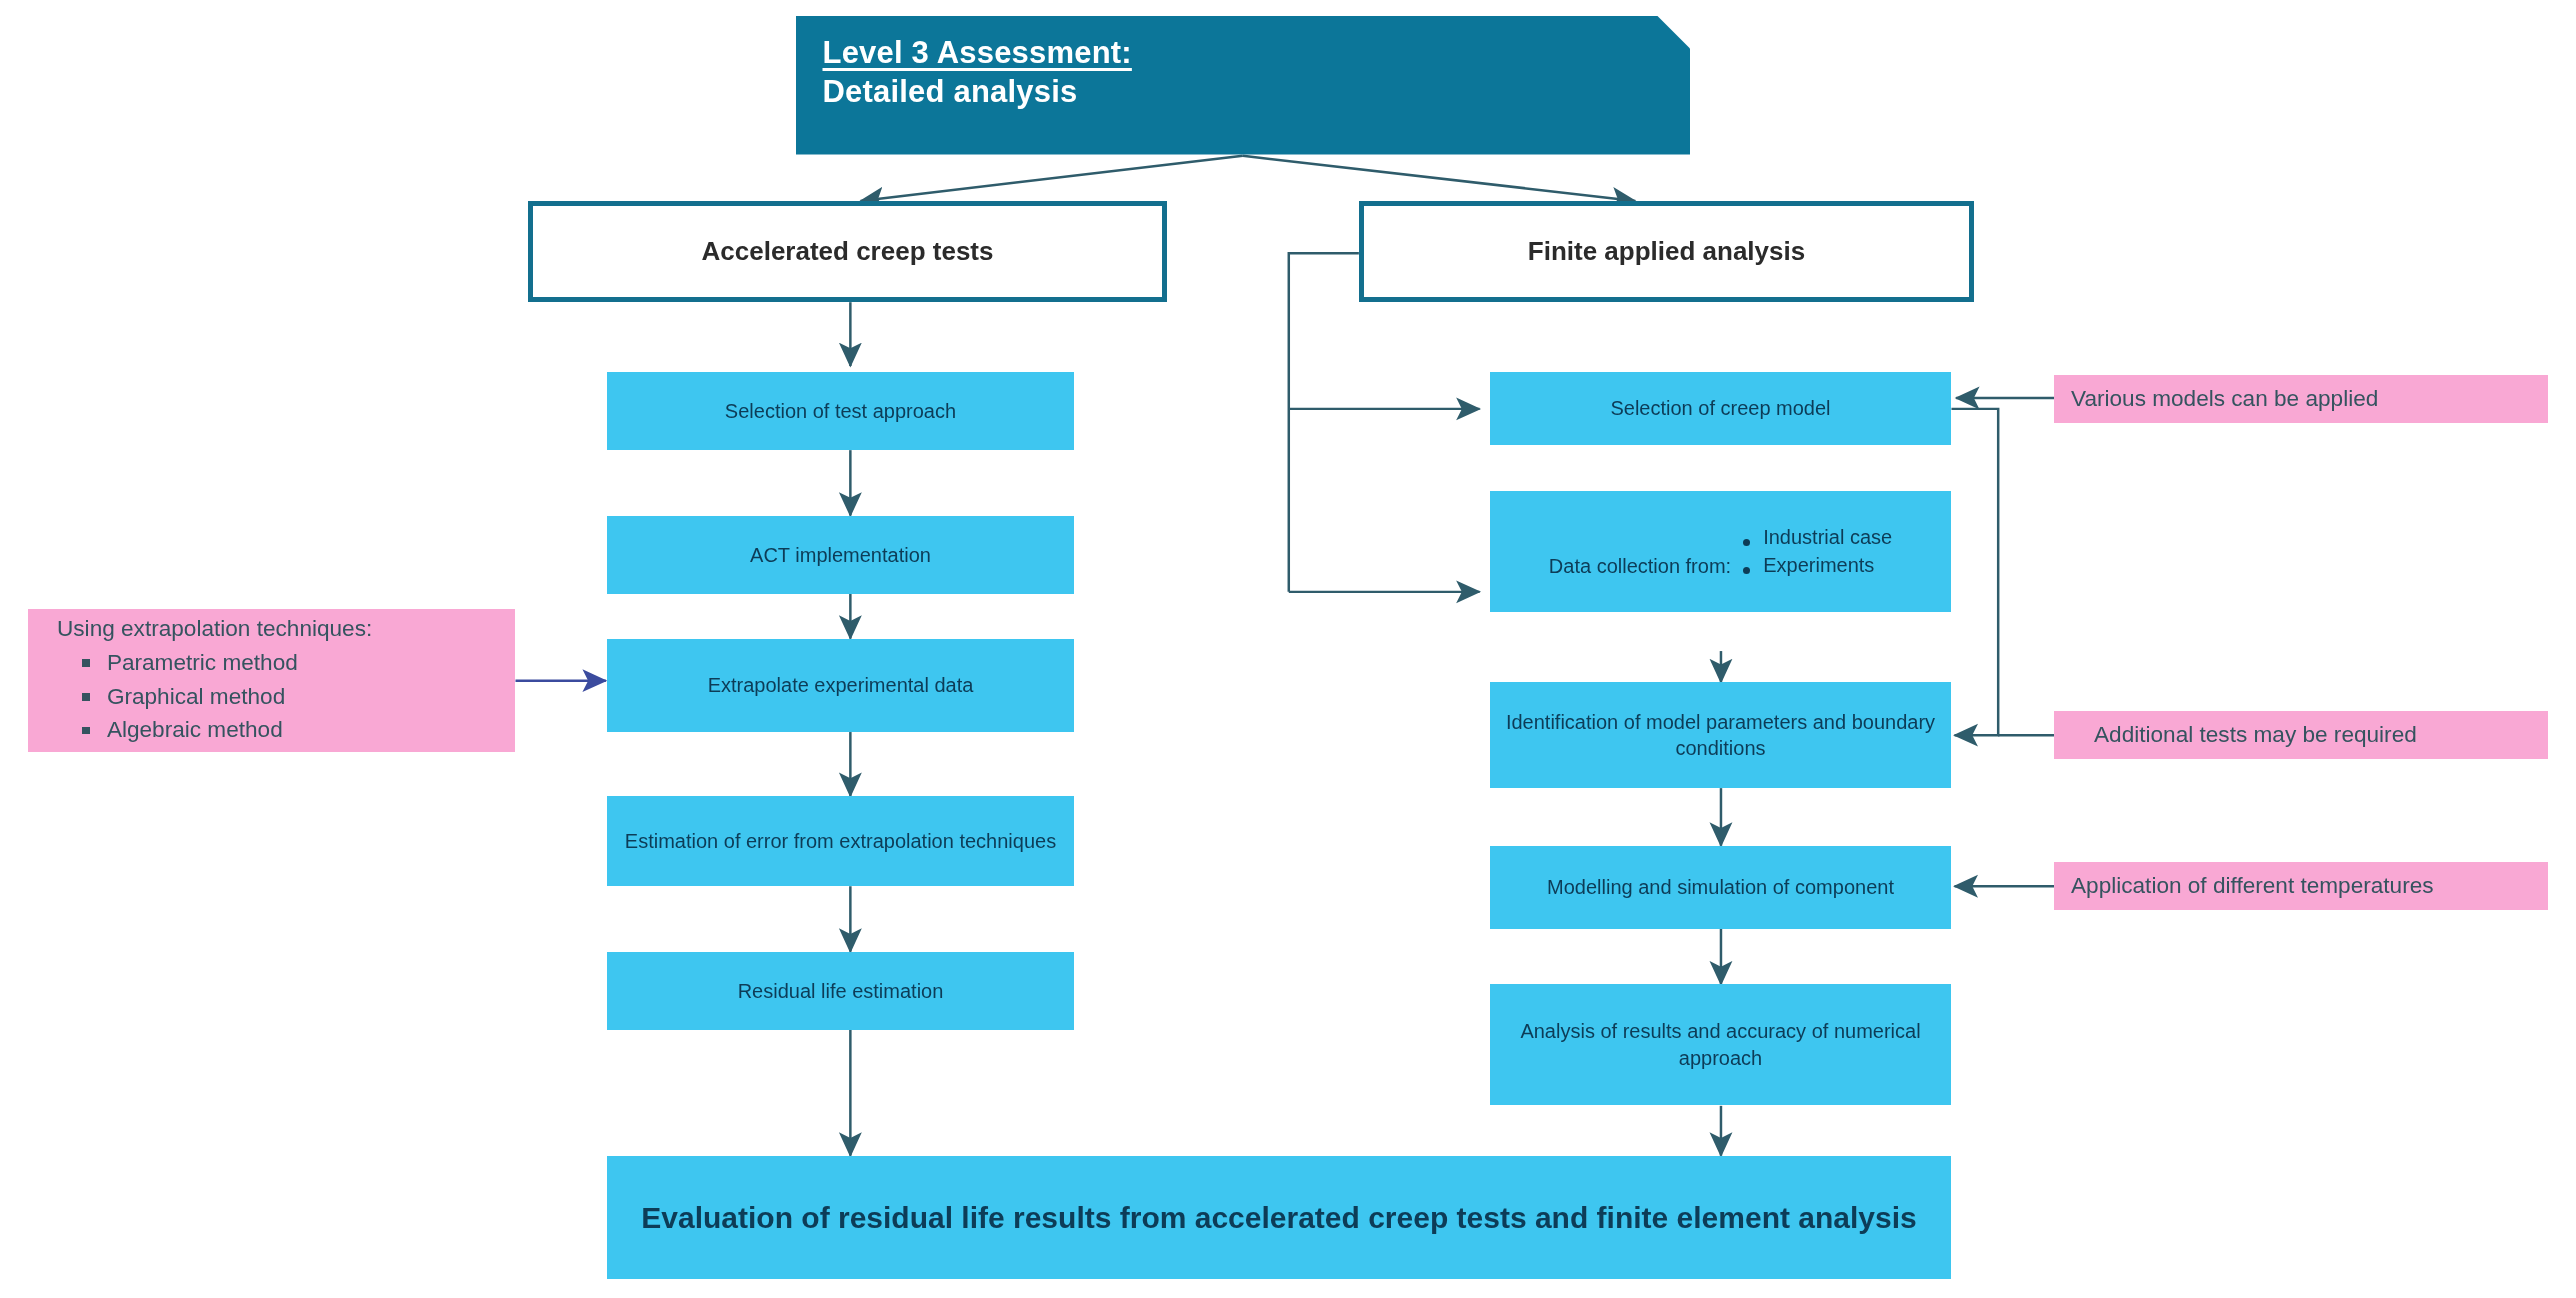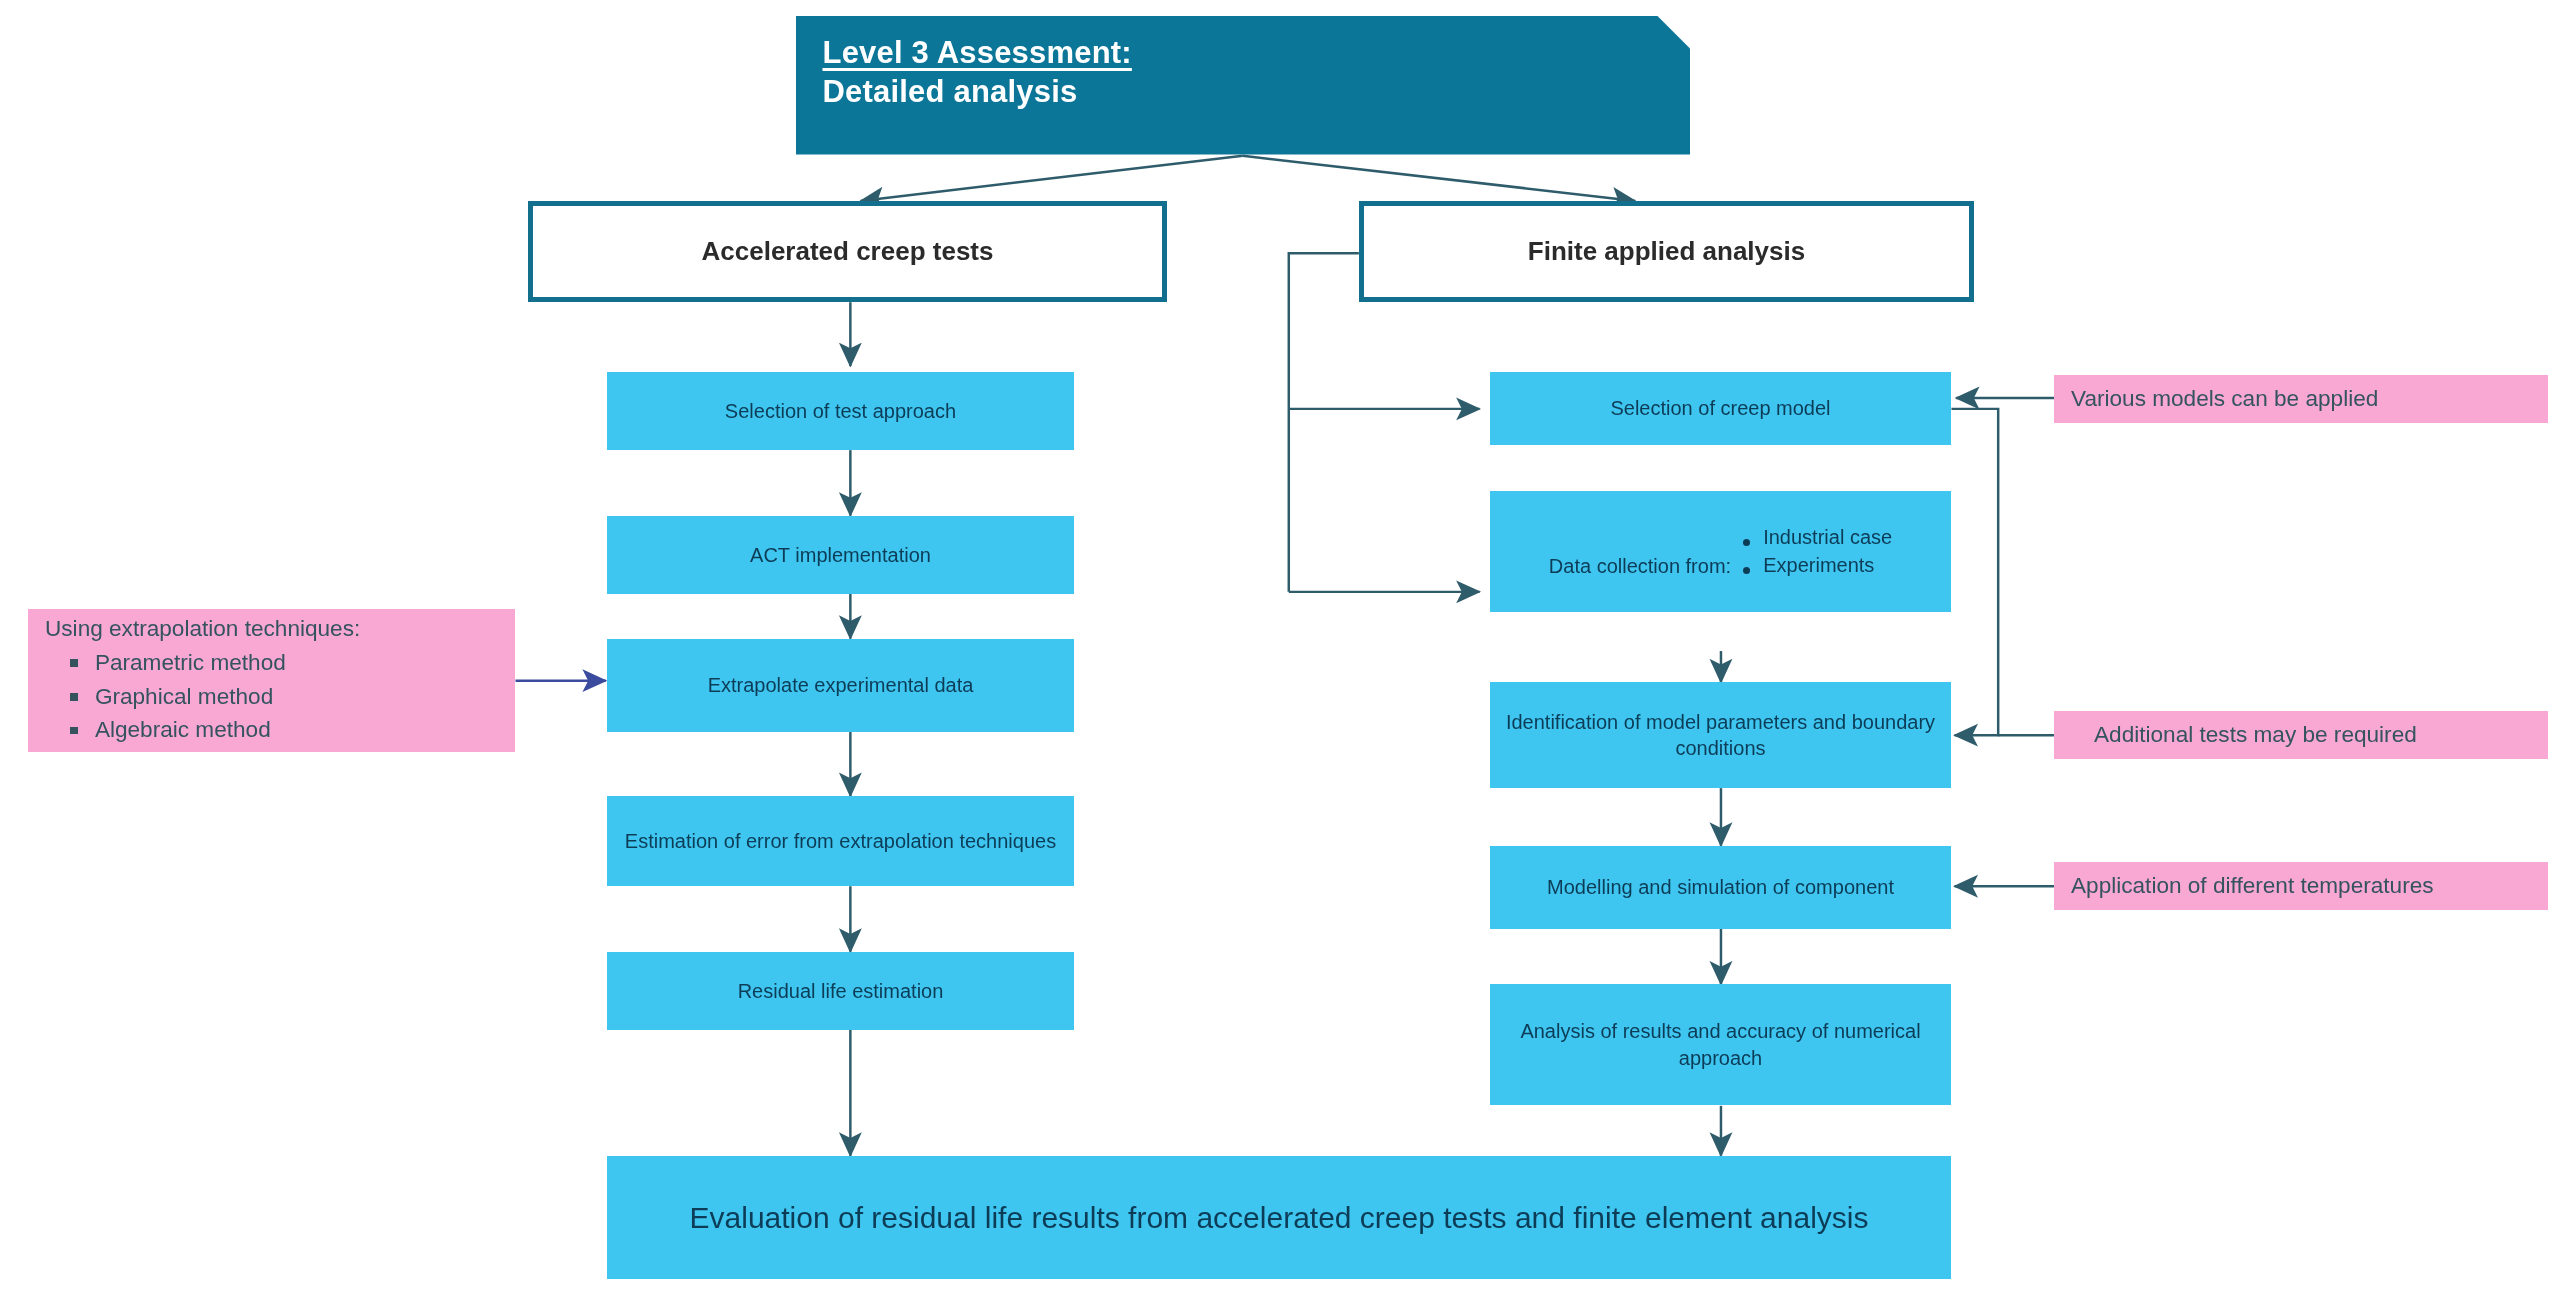--- a/index.html
+++ b/index.html
@@ -62,33 +62,33 @@
   }
 
   
   .proc {
     background: #3ec6f0;
     color: #0d3c57;
     font-size: 20px;
     line-height: 1.32;
     padding: 4.7px 11px;
   }
-  .proc.big { font-size: 30px; }
+  .proc.big { font-size: 30px; font-weight: bold; }
 
   
   .note {
     background: #f9a8d4;
     color: #35535f;
     font-size: 22.6px;
     line-height: 1.42;
     justify-content: flex-start;
     text-align: left;
     padding: 7.8px 17px;
   }
-  .note .note-body { display: block; width: 100%; }
+  .note .note-body { display: block; width: 100%; margin-left: 12px; }
   .note-title { display: block; }
   ul.bullets {
     margin: 1.6px 0 0 0;
     padding: 0 0 0 23.4px;
     list-style: none;
   }
   ul.bullets li {
     position: relative;
     padding-left: 26.5px;
     margin: 1.6px 0;

